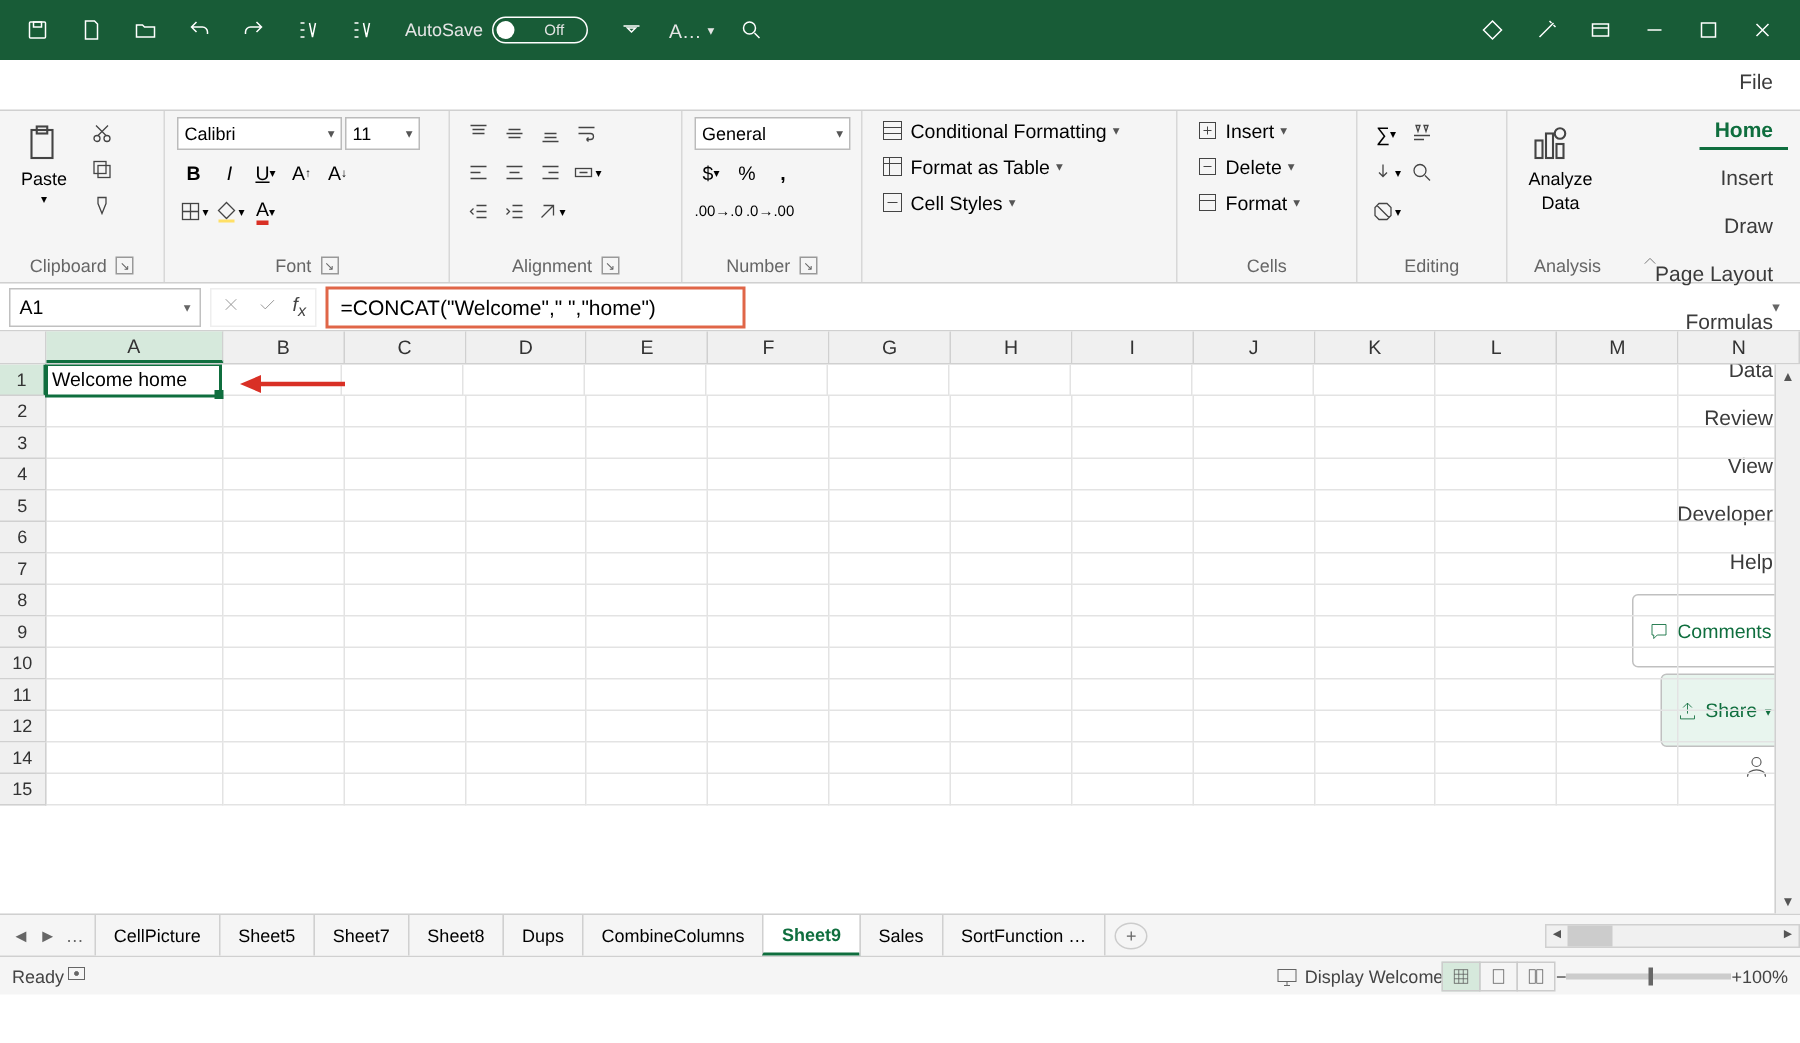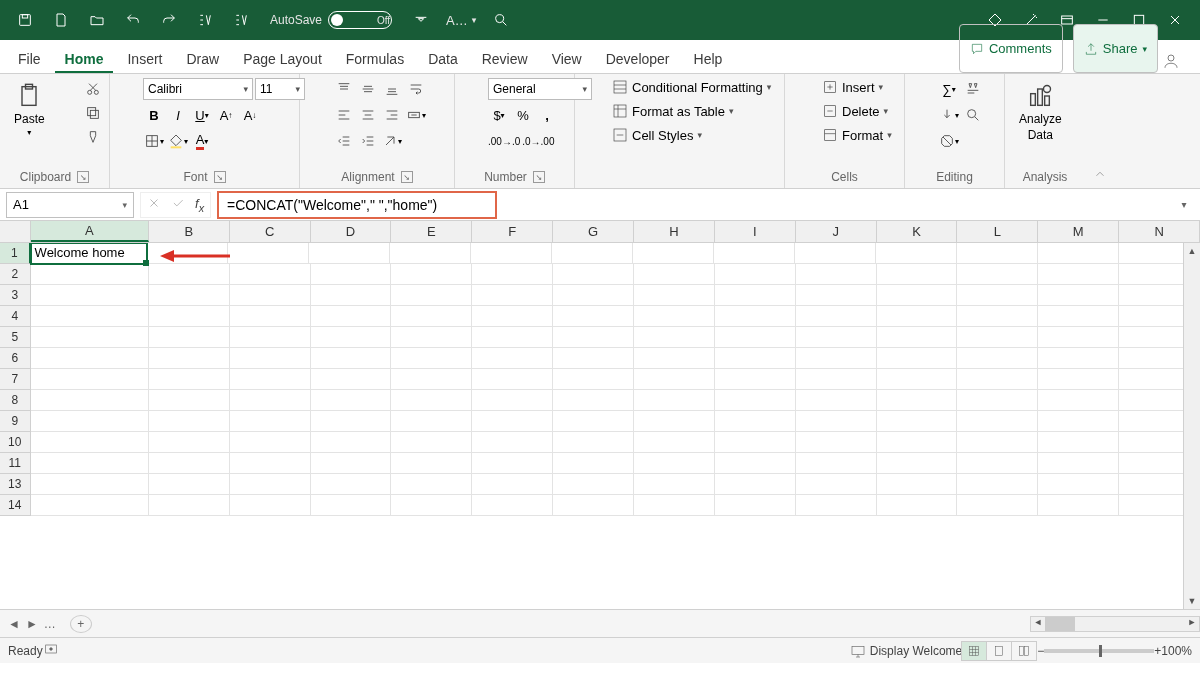--- a/index.html
+++ b/index.html
@@ -6,47 +6,47 @@
 body { width: 1200px; height: 695px; background: #fff; overflow: hidden; font-size: 13px; }
 
 
 .titlebar { height: 40px; background: #185c37; display: flex; align-items: center; color: #e5e5e5; padding: 0 8px; }
 .titlebar .left-tools, .titlebar .right-tools { display: flex; align-items: center; gap: 2px; }
 .titlebar .left-tools { flex: 0 0 auto; }
 .titlebar .spacer { flex: 1; }
 .titlebar .iconbtn { width: 34px; height: 34px; display: flex; align-items: center; justify-content: center; cursor: pointer; }
 .titlebar svg { width: 16px; height: 16px; stroke: #fff; fill: none; stroke-width: 1.5; }
 .autosave { display: flex; align-items: center; gap: 6px; margin: 0 10px; font-size: 12px; }
-.autosave .toggle { width: 64px; height: 18px; border: 1px solid #fff; border-radius: 9px; display: flex; align-items: center; justify-content: flex-end; padding: 0 1px; font-size: 10px; position: relative; }
+.autosave .toggle { width: 64px; height: 18px; border: 1px solid #fff; border-radius: 9px; display: flex; align-items: center; justify-content: flex-end; padding: 0 15px; font-size: 10px; position: relative; }
 .autosave .toggle::before { content:''; position:absolute; left:2px; width:12px; height:12px; border-radius:50%; background:#fff; }
 .doc-dd { display:flex; align-items:center; gap:4px; padding:0 8px; font-size:13px; }
 
 
-.tabs { height: 34px; display: flex; align-items: flex-end; padding: 0 8px; border-bottom: 1px solid #d0d0d0; gap: 4px; background:#fff; }
+.tabs { height: 34px; display: flex; align-items: flex-end; padding: 0 8px; border-bottom: 1px solid #d0d0d0; gap: 4px; background:#fff;flex-direction:column; }
 .tab { padding: 6px 10px; font-size: 14px; color: #3b3b3b; cursor: pointer; }
 .tab.active { color: #0f6e3e; border-bottom: 2px solid #0f6e3e; font-weight: 600; padding-bottom:4px; }
 .tabs .spacer { flex: 1; }
 .comments-btn, .share-btn { border: 1px solid #c0c0c0; border-radius: 4px; padding: 16px 10px; font-size: 13px; display: flex; align-items: center; gap: 5px; color:#0f6e3e; cursor:pointer; }
 .share-btn { background:#e8f5ee; }
 
 
 .ribbon { height: 115px; background: #f5f5f5; border-bottom: 1px solid #d0d0d0; display: flex; }
 .group { border-right: 1px solid #d8d8d8; padding: 4px 8px 2px; display: flex; flex-direction: column; }
 .group .body { flex:1; display:flex; align-items:flex-start; gap:6px; }
 .group .label { text-align: center; font-size: 12px; color: #666; padding: 2px 0; display:flex; justify-content:center; align-items:center; gap:6px; }
 .group .label .launcher { width:12px; height:12px; border:1px solid #999; font-size:8px; display:flex; align-items:center; justify-content:center; }
 .rbtn { display:flex; align-items:center; justify-content:center; cursor:pointer; min-width:22px; height:22px; }
 .rbtn svg { width:16px; height:16px; stroke:#444; fill:none; stroke-width:1.3; }
-.vstack { display:flex; flex-direction:column; gap:2px;margin-left:25px; }
+.vstack { display:flex; flex-direction:column; gap:2px; }
 .hstack { display:flex; gap:2px; align-items:center; }
 .dd { display:flex; align-items:center; border:1px solid #bbb; background:#fff; height:22px; font-size:12px; padding:0 4px; }
 .dd .arrow { margin-left:auto; font-size:9px; color:#555; }
 .ribbon-txt { font-size:13px; padding:1px 4px; display:flex; align-items:center; gap:4px; cursor:pointer; }
 .ribbon-txt .arrow { font-size:9px; color:#555; }
-.bigbtn { display:flex; flex-direction:column; align-items:center; justify-content:center; gap:2px; padding:4px 6px; font-size:12px; text-align:center; cursor:pointer; }
+.bigbtn { display:flex; flex-direction:column; justify-content:center; gap:2px; padding:4px 6px; font-size:12px; text-align:center; cursor:pointer; }
 .bigbtn svg { width:28px; height:28px; stroke:#444; fill:none; stroke-width:1.2; }
 .collapse-btn { align-self:flex-end; margin:4px 8px; cursor:pointer; }
 
 
 .formula-row { height: 32px; display:flex; align-items:center; border-bottom:1px solid #d0d0d0; padding: 4px 6px; gap:6px; }
 .namebox { width:128px; border:1px solid #c0c0c0; height:26px; display:flex; align-items:center; padding:0 6px; font-size:13px; }
 .namebox .arrow{ margin-left:auto; font-size:9px; color:#666; }
 .fx-controls { display:flex; align-items:center; gap:10px; padding:0 6px; border:1px solid #eee; height:26px; }
 .fx-controls svg { width:14px; height:14px; stroke:#888; fill:none; }
 .fx-label { font-style:italic; font-size:13px; color:#444; }
@@ -772,38 +772,55 @@
         <div class="cell"></div>
         <div class="cell"></div>
         <div class="cell"></div>
         <div class="cell"></div>
         <div class="cell"></div>
         <div class="cell"></div>
         <div class="cell"></div>
         <div class="cell"></div>
       </div>
       <div class="row">
-        <div class="rowh">13</div>
+        <div class="rowh">12</div>
         <div class="cell wide"></div>
         <div class="cell"></div>
         <div class="cell"></div>
         <div class="cell"></div>
         <div class="cell"></div>
         <div class="cell"></div>
         <div class="cell"></div>
         <div class="cell"></div>
         <div class="cell"></div>
         <div class="cell"></div>
         <div class="cell"></div>
         <div class="cell"></div>
         <div class="cell"></div>
         <div class="cell"></div>
       </div>
       <div class="row">
         <div class="rowh">14</div>
+        <div class="cell wide"></div>
+        <div class="cell"></div>
+        <div class="cell"></div>
+        <div class="cell"></div>
+        <div class="cell"></div>
+        <div class="cell"></div>
+        <div class="cell"></div>
+        <div class="cell"></div>
+        <div class="cell"></div>
+        <div class="cell"></div>
+        <div class="cell"></div>
+        <div class="cell"></div>
+        <div class="cell"></div>
+        <div class="cell"></div>
+      </div>
+      <div class="row">
+        <div class="rowh">15</div>
         <div class="cell wide"></div>
         <div class="cell"></div>
         <div class="cell"></div>
         <div class="cell"></div>
         <div class="cell"></div>
         <div class="cell"></div>
         <div class="cell"></div>
         <div class="cell"></div>
         <div class="cell"></div>
         <div class="cell"></div>
@@ -823,20 +840,31 @@
     <polygon points="0,10 14,4 14,16" fill="#d93025"></polygon>
   </svg>
 </div>
 
 <div class="sheet-bar">
   <div class="sheet-nav">
     <span>◄</span>
     <span>►</span>
     <span>…</span>
   </div>
+  <div class="sheet-tabs" id="sheet-tabs">
+      <div class="sheet-tab">CellPicture</div>
+      <div class="sheet-tab">Sheet5</div>
+      <div class="sheet-tab">Sheet7</div>
+      <div class="sheet-tab">Sheet8</div>
+      <div class="sheet-tab">Dups</div>
+      <div class="sheet-tab">CombineColumns</div>
+      <div class="sheet-tab active">Sheet9</div>
+      <div class="sheet-tab">Sales</div>
+      <div class="sheet-tab">SortFunction …</div>
+    </div>
   <div class="add-sheet">+</div>
   <div class="hscroll">
     <div class="arr">◄</div>
       <div class="thumb"></div>
       <div style="flex:1"></div>
       <div class="arr">►</div>
   </div>
 </div>
 
 <div class="status">

